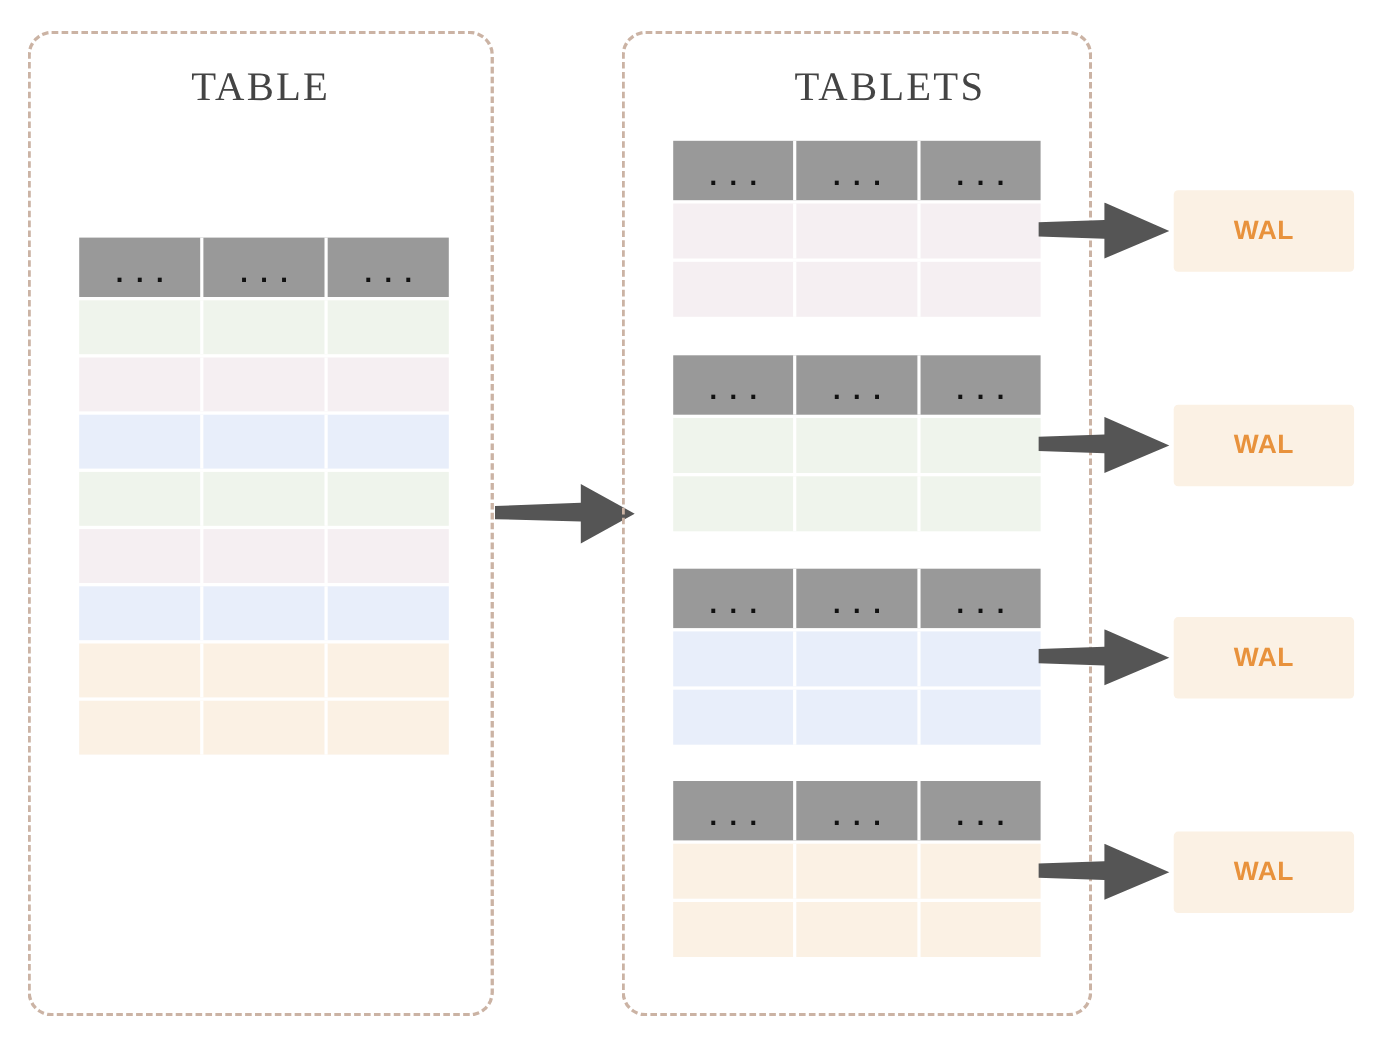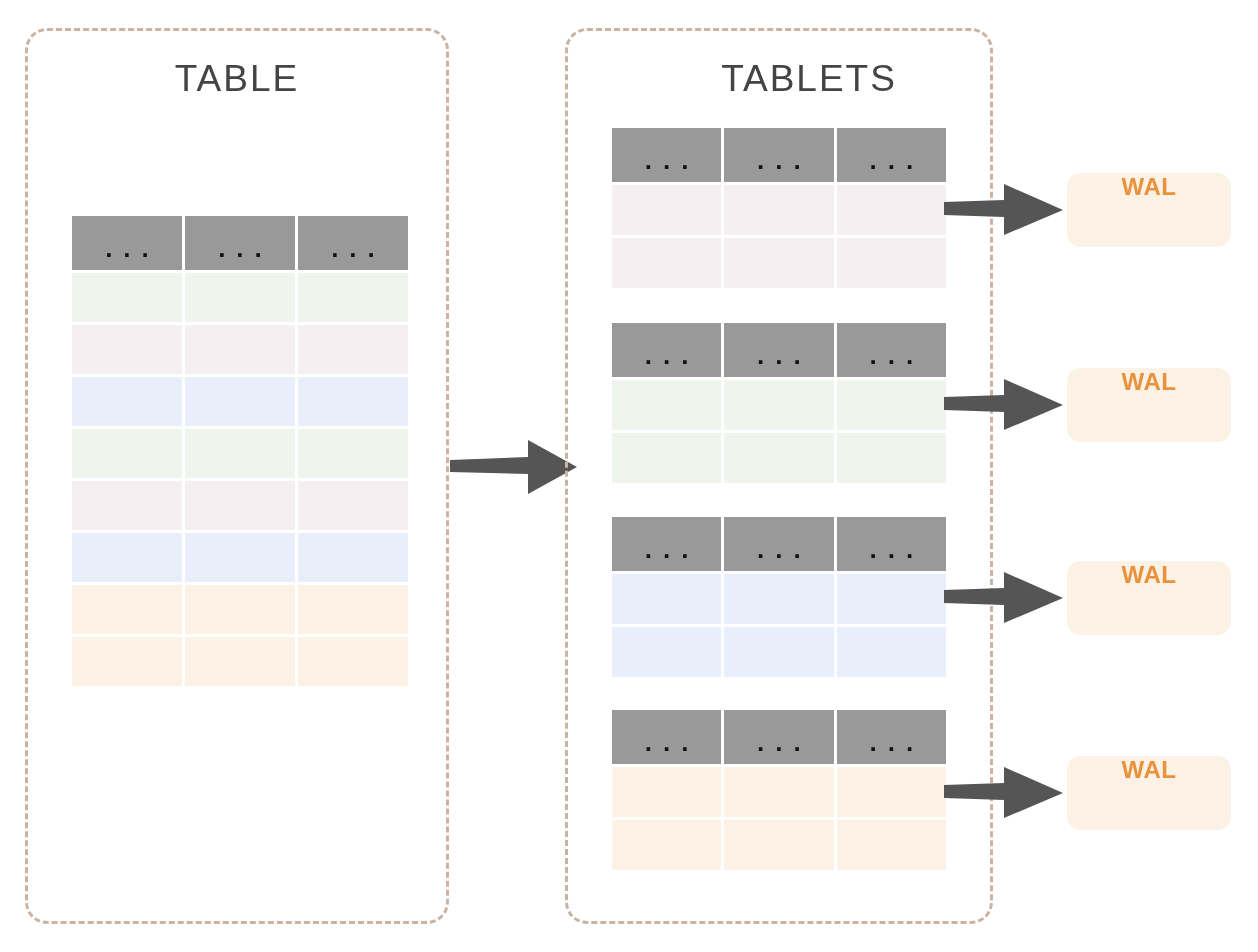--- a/index.html
+++ b/index.html
@@ -28,21 +28,21 @@
   }
   .panel-title {
     position: absolute;
     left: 0;
     right: 0;
     text-align: center;
     color: #444444;
     font-size: 37px;
     font-weight: 400;
     letter-spacing: 2px;
-    font-family: Liberation Sans, sans-serif;
+    font-family: Liberation Serif, serif;
     white-space: nowrap;
   }
 
   
   .grid {
     position: absolute;
     display: flex;
     flex-direction: column;
   }
   .grid-row {
@@ -87,22 +87,23 @@
   
   .arrow {
     position: absolute;
     display: block;
   }
 
   
   .wal-box {
     position: absolute;
     background: #fbf1e4;
-    border-radius: 14px;
+    border-radius: 4px;
     display: flex;
+    align-items: center;
     justify-content: center;
   }
   .wal-label {
     color: #e8923c;
     font-size: 24px;
     font-weight: 700;
     letter-spacing: 0.5px;
     font-family: "Liberation Sans", sans-serif;
   }
 </style>

